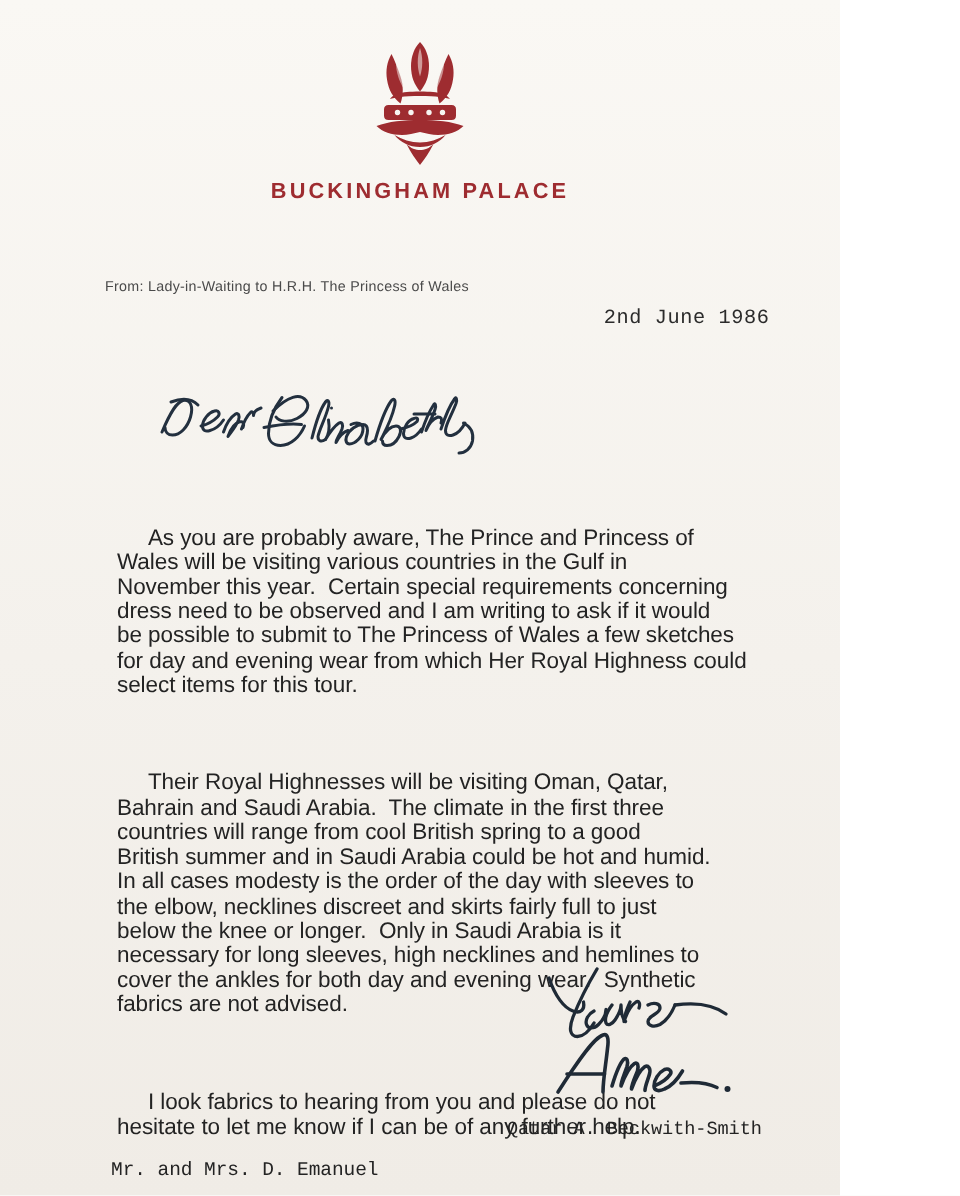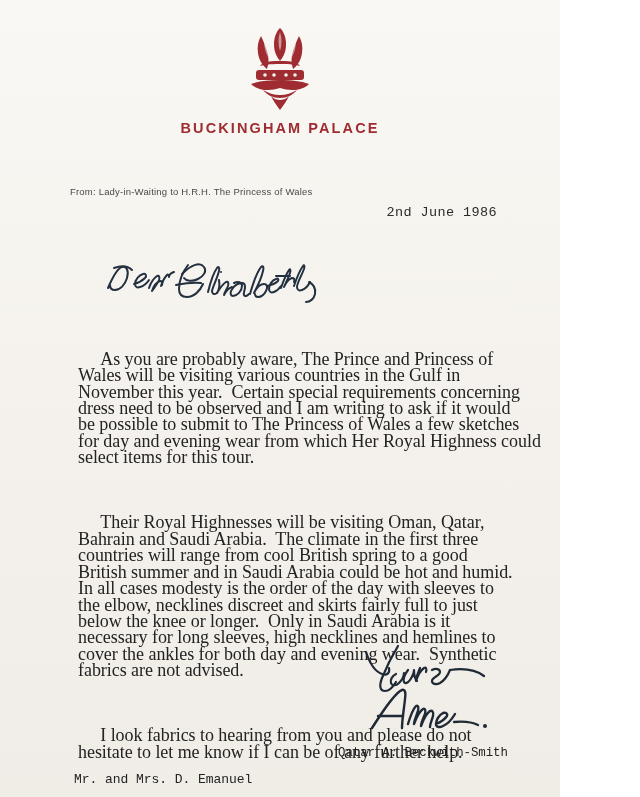--- a/index.html
+++ b/index.html
@@ -49,21 +49,21 @@
     top: 186px;
     font-size: 9.5px;
     color: #4a4a4a;
     letter-spacing: .2px;
     white-space: nowrap;
   }
 
   
   .date {
     position: absolute;
-    right: 63px;
+    right: 47px;
     top: 205px;
     font-family: "Liberation Mono", monospace;
     font-size: 13.5px;
     color: #2b2b2b;
     letter-spacing: .4px;
   }
 
   
   .salutation {
     position: absolute;
@@ -73,22 +73,22 @@
     height: 56px;
   }
   .salutation svg { display: block; }
 
   
   .body-text {
     position: absolute;
     left: 78px;
     top: 318px;
     width: 508px;
-    font-family: Liberation Serif, serif;
-    font-size: 18px;
+    font-family: Liberation Sans, sans-serif;
+    font-size: 15px;
     line-height: 16.4px;
     color: #232323;
     letter-spacing: -0.05px;
     white-space: pre-wrap;
   }
   .para { margin: 0 0 16px 0; white-space: pre-wrap; }
   .para:last-child { margin-bottom: 0; }
 
   
   .signature {

